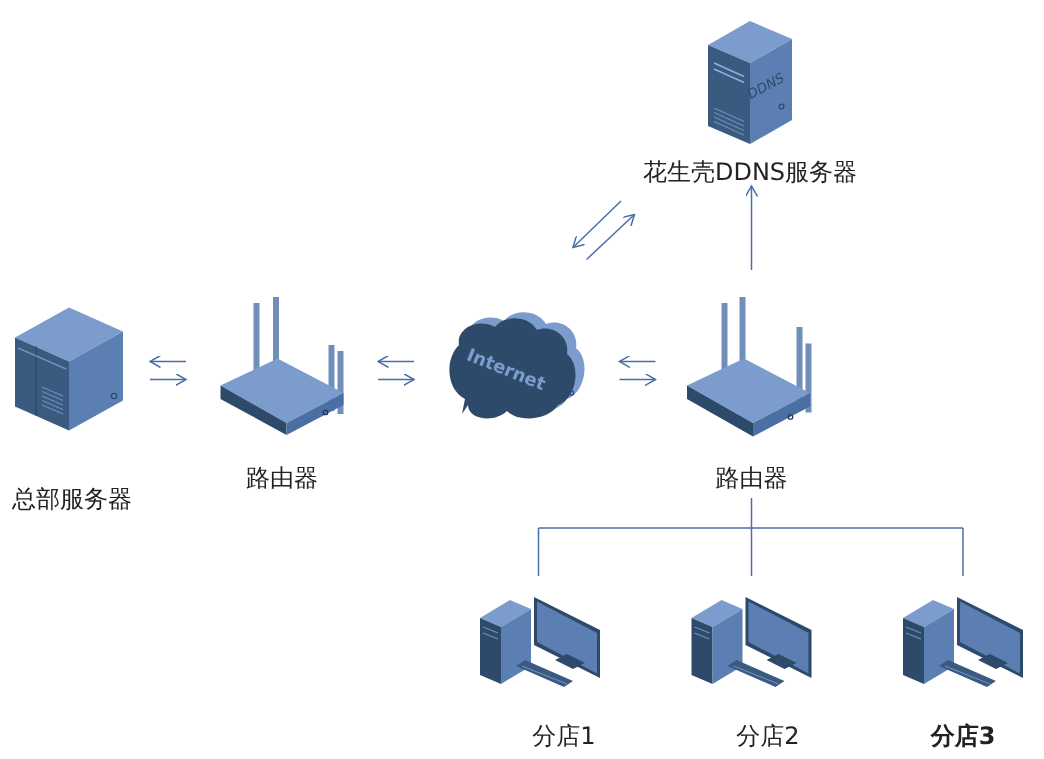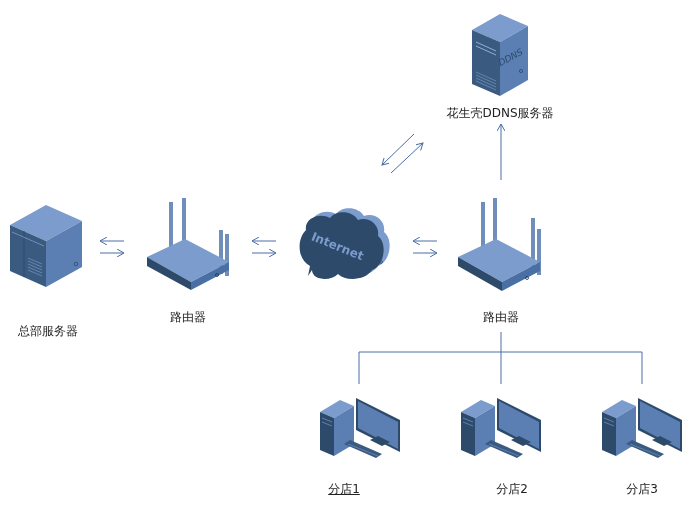--- a/index.html
+++ b/index.html
@@ -1,18 +1,18 @@
 <!DOCTYPE html>
 <html><head>
 <meta charset="utf-8">
 <style>
   html, body { margin:0; padding:0; background:#ffffff; }
   body { width:696px; height:506px; position:relative; overflow:hidden;
          font-family:"DejaVu Sans", sans-serif; }
-  .lbl { position:absolute; font-size:12px; color:#222; white-space:nowrap; transform:translateX(-50%); }
+  .lbl { position:absolute; font-size:16px; color:#222; white-space:nowrap; transform:translateX(-50%); }
   svg.layer { position:absolute; left:0; top:0; }
 </style>
 </head>
 <body>
 
 <svg class="layer" width="696" height="506" viewBox="0 0 696 506">
   <defs>
     <marker id="ah" markerWidth="8" markerHeight="8" refX="7" refY="4" orient="auto">
       <path d="M0,0 L7,4 L0,8" fill="none" stroke="#4a6fa5" stroke-width="1"></path>
     </marker>
@@ -137,15 +137,15 @@
       <polygon points="626,444 632,440 664,454 658,458" fill="#3a5a80"></polygon>
       <line x1="630" y1="444" x2="660" y2="456" stroke="#7b9ccc" stroke-width="0.6"></line>
     </g>
     </g>
 </svg>
 
 <div class="lbl" style="left:500px;top:105px;">花生壳DDNS服务器</div>
 <div class="lbl" style="left:48px;top:323px;">总部服务器</div>
 <div class="lbl" style="left:188px;top:309px;">路由器</div>
 <div class="lbl" style="left:501px;top:309px;">路由器</div>
-<div class="lbl" style="left:344px;top:481px;text-decoration:underline;">分店1</div>
+<div class="lbl" style="left:376px;top:481px;">分店1</div>
 <div class="lbl" style="left:512px;top:481px;">分店2</div>
-<div class="lbl" style="left:642px;top:481px;">分店3</div>
+<div class="lbl" style="left:642px;top:481px;font-weight:bold;">分店3</div>
 
 </body></html>

